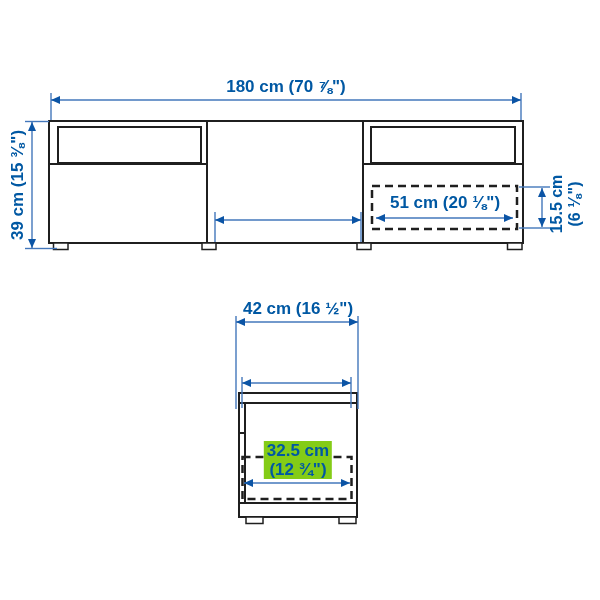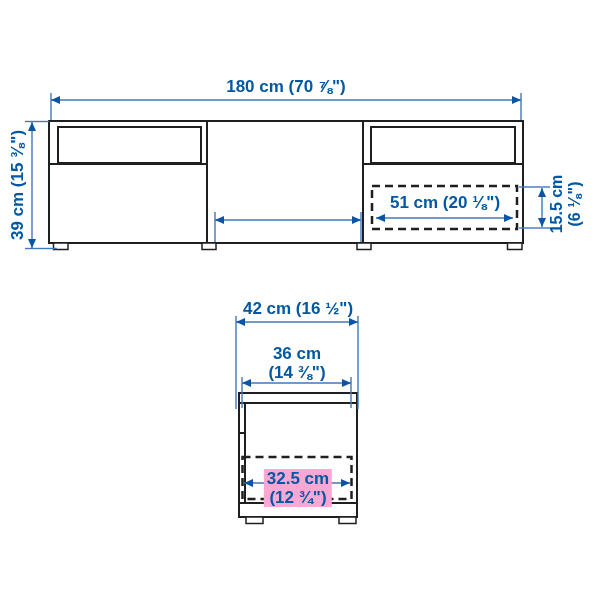--- a/index.html
+++ b/index.html
@@ -7,21 +7,21 @@
     position:relative;width:600px;height:600px;background:#ffffff;overflow:hidden;
     font-family:"Liberation Sans","DejaVu Sans",sans-serif;
   }
   .stage svg{position:absolute;left:0;top:0;}
   .dim{
     position:absolute;color:#0058a3;font-weight:bold;font-size:17px;
     white-space:nowrap;text-align:center;transform:translate(-50%,-50%);
     line-height:23px;z-index:2;
   }
   .rot{transform:translate(-50%,-50%) rotate(-90deg);}
-  .masked{background:#f9a8d4;padding:0 3px;line-height:19px;margin-top:28px;}
+  .masked{background:#84cc16;padding:0 3px;line-height:19px;}
   .lh18{line-height:18px;}
   .lh19{line-height:19px;}
 </style>
 </head>
 <body>
 
 <div class="stage">
 
   <svg width="600" height="600" viewBox="0 0 600 600">
 
@@ -123,23 +123,19 @@
 
   <div class="dim" style="left:445px;top:202px">51 cm (20 ⅛")</div>
 
   <div class="dim rot lh18" style="left:566px;top:204px;font-size:16px">
     <div>15.5 cm</div>
     <div>(6 ⅛")</div>
   </div>
 
   <div class="dim" style="left:298px;top:308px">42 cm (16 ½")</div>
 
-  <div class="dim lh19" style="left:297px;top:363px">
-    <div>36 cm</div>
-    <div>(14 ⅜")</div>
-  </div>
 
   <div class="dim masked" style="left:298px;top:460px">
     <div>32.5 cm</div>
     <div>(12 ¾")</div>
   </div>
 
 </div>
 
 </body></html>

